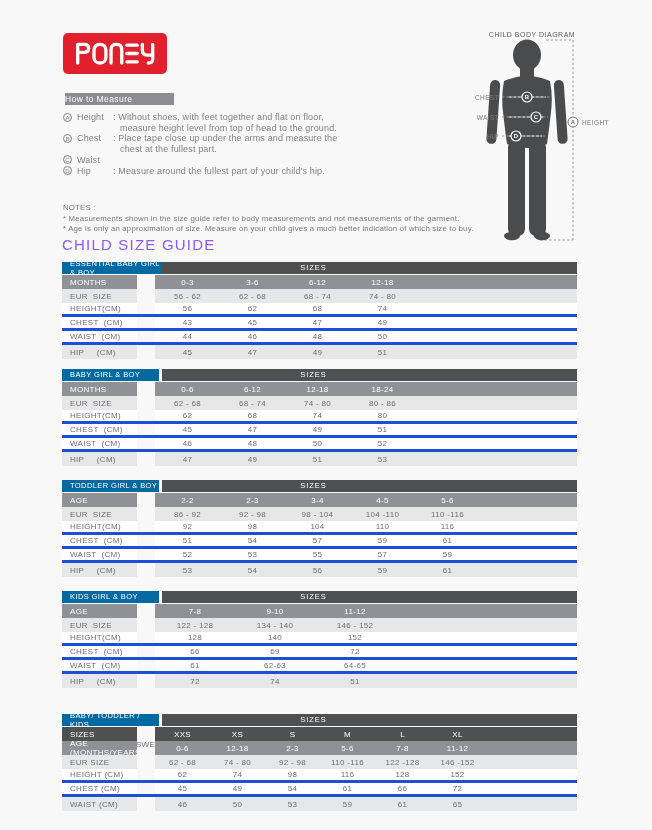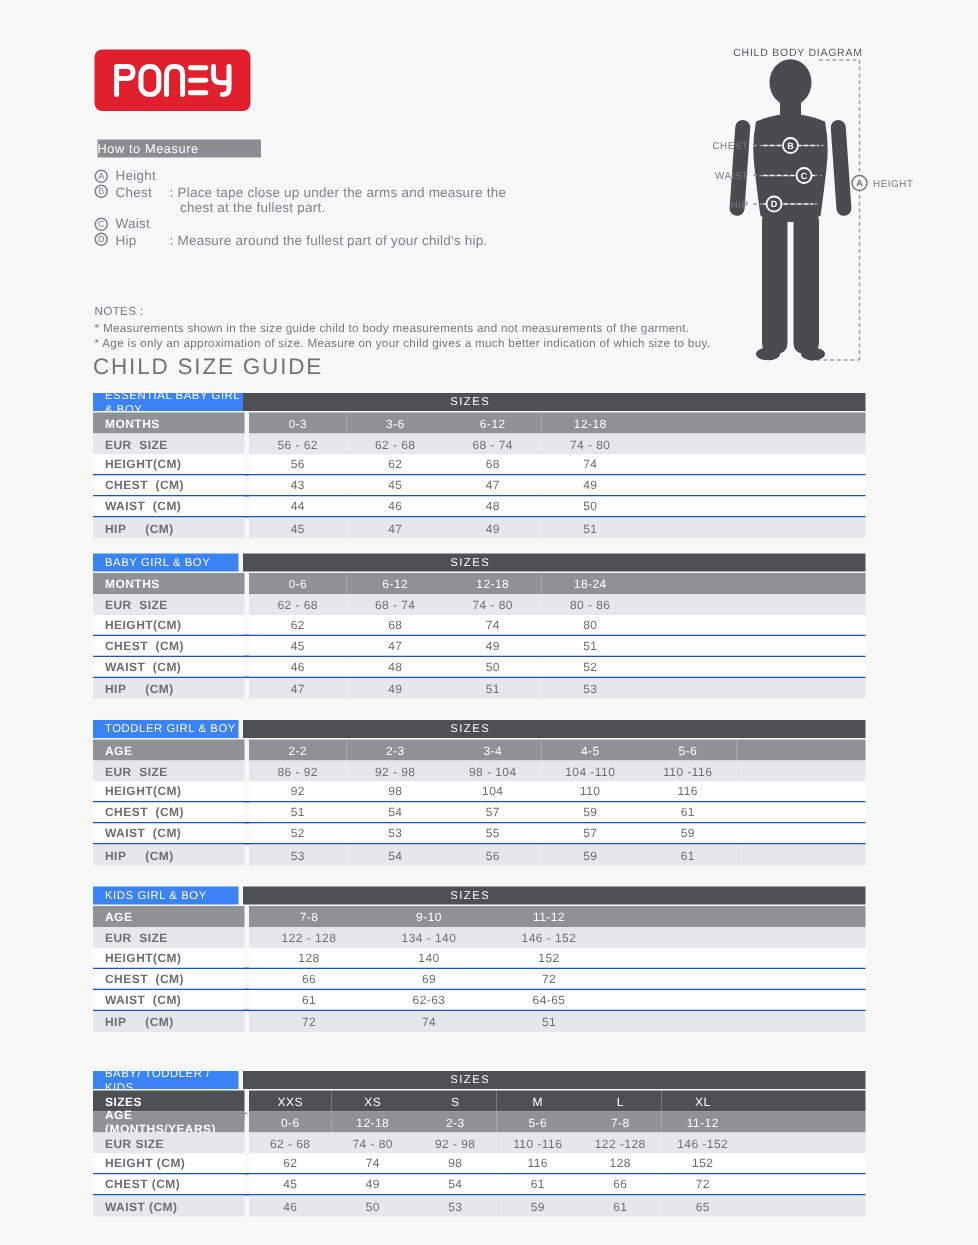--- a/index.html
+++ b/index.html
@@ -19,53 +19,53 @@
   .instr-item{display:flex;align-items:flex-start;}
   .circ{flex:none;width:9px;height:9px;border:1px solid #808285;border-radius:50%;
     font-size:6px;line-height:9px;text-align:center;color:#808285;margin:0.5px 5px 0 0;box-sizing:border-box;}
   .ilabel{flex:none;width:36px;}
   .itext{flex:1;}
   .cont{display:block;padding-left:7px;}
   
   .notes{position:absolute;left:63px;top:203px;width:500px;font-size:7.8px;line-height:10.5px;letter-spacing:.2px;color:#77787B;}
   
   .section-title{position:absolute;left:62px;top:236px;margin:0;font-size:15px;font-weight:400;
-    letter-spacing:1.2px;color:#737373;}
+    letter-spacing:1.2px;color:#8b5cf6;}
   
   .diagram{position:absolute;left:458px;top:24px;}
   .dg-title{font-size:7px;letter-spacing:.5px;fill:#58595B;}
   .dg-label{font-size:6.5px;letter-spacing:.4px;fill:#77787B;}
   .dg-letter{font-size:6px;fill:#fff;font-weight:bold;}
   .dg-letter-a{font-size:6px;fill:#6D6E71;font-weight:bold;}
   .dashg{stroke:#9B9DA0;stroke-width:1;stroke-dasharray:2.5 2;fill:none;}
   .dashw{stroke:#fff;stroke-width:1;stroke-dasharray:2.5 2;fill:none;}
   .sil{fill:#4A4B4D;stroke:none;}
   
   .sg-table{position:absolute;left:62px;width:515px;}
   [data-table="0"]{top:262px}
   [data-table="1"]{top:369px}
   [data-table="2"]{top:480px}
   [data-table="3"]{top:591px}
   [data-table="4"]{top:714px}
   .trow{display:flex;height:14px;font-size:8px;letter-spacing:.3px;color:#6D6E71;box-sizing:border-box;}
   .thead{height:11.5px;margin-bottom:1.5px;}
-  .hlabel{flex:none;width:97px;margin-right:3px;background:#3b82f6;color:#fff;font-size:7.5px;
+  .hlabel{flex:none;width:97px;margin-right:3px;background:#0369a1;color:#fff;font-size:7.5px;
     letter-spacing:.4px;display:flex;align-items:center;padding-left:8px;box-sizing:border-box;}
   [data-table="0"] .hlabel{width:100px;margin-right:0;}
   .hsizes{flex:1;background:#4F5052;color:#fff;font-size:7.5px;letter-spacing:1px;
     display:flex;align-items:center;justify-content:center;padding-right:112px;box-sizing:border-box;}
-  .rlabel{flex:none;width:101px;margin-right:3px;display:flex;align-items:center;padding-left:8px;box-sizing:border-box;font-weight:bold;}
+  .rlabel{flex:none;width:75px;margin-right:18px;display:flex;align-items:center;padding-left:8px;box-sizing:border-box;}
   .vcell{flex:none;width:65px;display:flex;align-items:center;justify-content:center;}
   [data-table="3"] .vcell{width:80px;}
   [data-table="4"] .vcell{width:55px;}
   .fillcell{flex:1;}
   .r-months .rlabel,.r-months .vcell,.r-months .fillcell{background:#8F9194;color:#fff;}
   .r-dark .rlabel,.r-dark .vcell,.r-dark .fillcell{background:#4F5052;color:#fff;}
   .r-shade .rlabel,.r-shade .vcell,.r-shade .fillcell{background:#E6E7E8;}
-  .r-plain{border-bottom:1px solid #1d4ed8;justify-content:space-between;}
+  .r-plain{border-bottom:3px solid #1d4ed8;justify-content:space-between;}
   .r-plain .rlabel,.r-plain .vcell,.r-plain .fillcell{background:#FFFFFF;}
   .knit-caption{position:absolute;left:63px;top:740px;font-size:8px;letter-spacing:.3px;color:#6D6E71;}
 </style>
 </head>
 <body>
 
 <div class="page">
 
   <div class="logo">
     <svg width="80" height="23" viewBox="0 0 100 29" role="img" aria-label="PONEY">
@@ -119,40 +119,41 @@
   </svg>
 
   <div class="htm-bar">
     <span>How to Measure</span>
   </div>
 
   <div class="instructions">
     <div class="instr-item">
       <span class="circ">A</span>
       <span class="ilabel">Height</span>
+      <span class="itext"><span>: Without shoes, with feet together and flat on floor,</span><span class="cont">measure height level from top of head to the ground.</span></span>
     </div>
     <div class="instr-item">
       <span class="circ">B</span>
       <span class="ilabel">Chest</span>
       <span class="itext"><span>: Place tape close up under the arms and measure the</span><span class="cont">chest at the fullest part.</span></span>
     </div>
     <div class="instr-item">
       <span class="circ">C</span>
       <span class="ilabel">Waist</span>
     </div>
     <div class="instr-item">
       <span class="circ">D</span>
       <span class="ilabel">Hip</span>
       <span class="itext"><span>: Measure around the fullest part of  your child's hip.</span></span>
     </div>
   </div>
 
   <div class="notes">
     <div>NOTES :</div>
-    <div>* Measurements shown in the size guide child to body measurements and not measurements of the garment.</div>
+    <div>* Measurements shown in the size guide refer to body measurements and not measurements of the garment.</div>
     <div>* Age is only an approximation of size. Measure on your child gives a much better indication of which size to buy.</div>
   </div>
 
   <h1 class="section-title">CHILD SIZE GUIDE</h1>
 
   <div class="sg-table" data-table="0">
       <div class="trow thead">
         <div class="hlabel">ESSENTIAL BABY GIRL &amp; BOY</div>
         <div class="hsizes">SIZES</div>
       </div>

